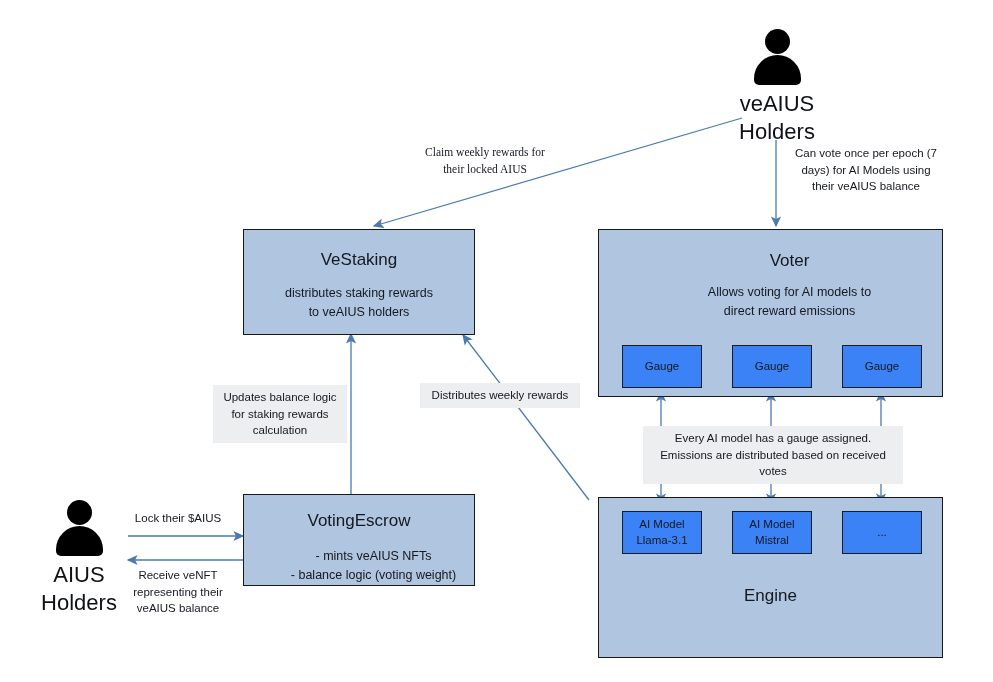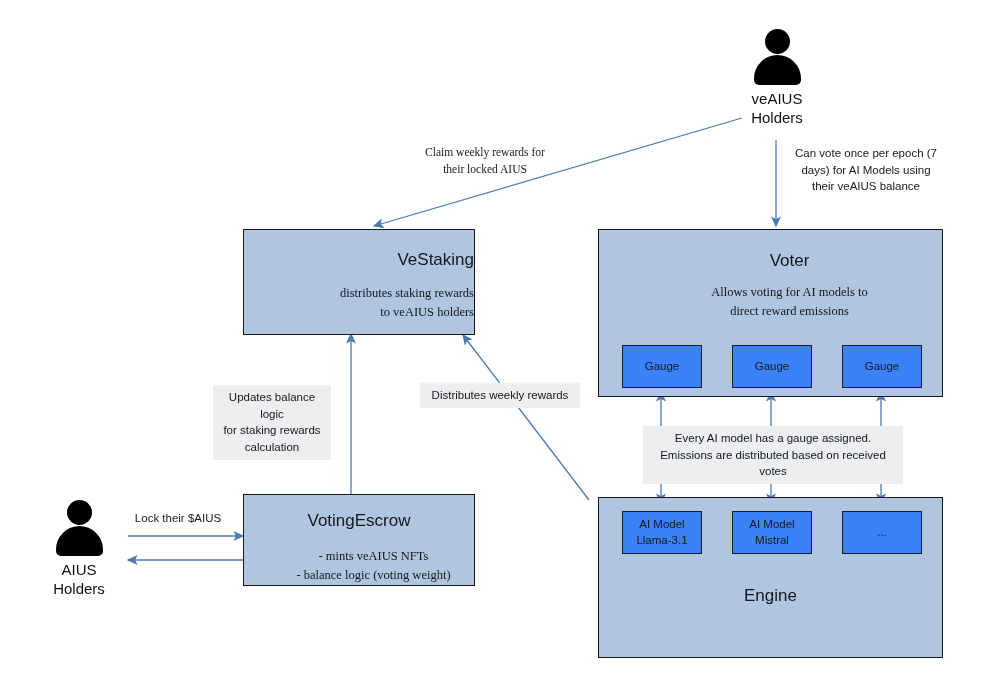--- a/index.html
+++ b/index.html
@@ -39,21 +39,20 @@
   }
   .node-title {
     font-size: 17px;
     color: #14181f;
     line-height: 1.2;
   }
   .node-sub {
     font-size: 12.5px;
     color: #14181f;
     line-height: 1.45;
-    font-family: Liberation Serif, serif;
   }
 
   
   .chip {
     position: absolute;
     background: #3b82f6;
     border: 1.2px solid #1a1c20;
     box-sizing: border-box;
     display: flex;
     align-items: center;
@@ -89,21 +88,21 @@
     position: absolute;
     left: 50%;
     top: 26px;
     width: 47px;
     height: 30px;
     margin-left: -23.5px;
     background: #000000;
     border-radius: 23.5px 23.5px 5px 5px;
   }
   .actor-label {
-    font-size: 15px;
+    font-size: 22px;
     line-height: 1.25;
     color: #0f1115;
     margin-top: 5px;
     white-space: pre-line;
   }
 
   
   .caption {
     position: absolute;
     font-size: 11.5px;
@@ -161,21 +160,21 @@
 
   <div class="actor" style="left:24px; top:500px; width:110px;">
     <div class="person">
       <div class="head"></div>
       <div class="body"></div>
     </div>
     <div class="actor-label">AIUS
 Holders</div>
   </div>
 
-  <div class="node" style="left:243px; top:229px; width:232px; height:106px; padding-top:20px;text-align:right;">
+  <div class="node" style="left:243px; top:229px; width:232px; height:106px; padding-top:20px;">
     <div class="node-title">VeStaking</div>
     <div class="node-sub" style="white-space:pre-line; margin-top:14px;">distributes staking rewards
 to veAIUS holders</div>
   </div>
 
   <div class="node" style="left:598px; top:229px; width:345px; height:168px; padding-top:21px;padding-left:38px;">
     <div class="node-title">Voter</div>
     <div class="node-sub" style="white-space:pre-line; margin-top:12px;">Allows voting for AI models to
 direct reward emissions</div>
 
@@ -212,25 +211,28 @@
     </div>
   </div>
 
   <div class="caption" style="left:375px; top:144px; width:220px;font-family:Liberation Serif, serif;">Claim weekly rewards for
 their locked AIUS</div>
 
   <div class="caption" style="left:786px; top:145px; width:160px; text-align:center;">Can vote once per epoch (7
 days)  for AI Models using
 their veAIUS balance</div>
 
-  <div class="caption shaded" style="left:213px; top:385px; width:118px;">Updates balance logic
+  <div class="caption shaded" style="left:213px; top:385px; width:134px;">Updates balance logic
 for staking rewards
 calculation</div>
 
   <div class="caption shaded" style="left:420px; top:383px; width:160px;">Distributes weekly rewards</div>
 
   <div class="caption shaded" style="left:643px; top:426px; width:260px;">Every AI model has a gauge assigned.
 Emissions are distributed based on received votes</div>
 
   <div class="caption" style="left:113px; top:510px; width:130px;">Lock their $AIUS</div>
 
+  <div class="caption" style="left:113px; top:567px; width:130px;">Receive veNFT
+representing their
+veAIUS balance</div>
 
 </div>
 
 </body></html>

